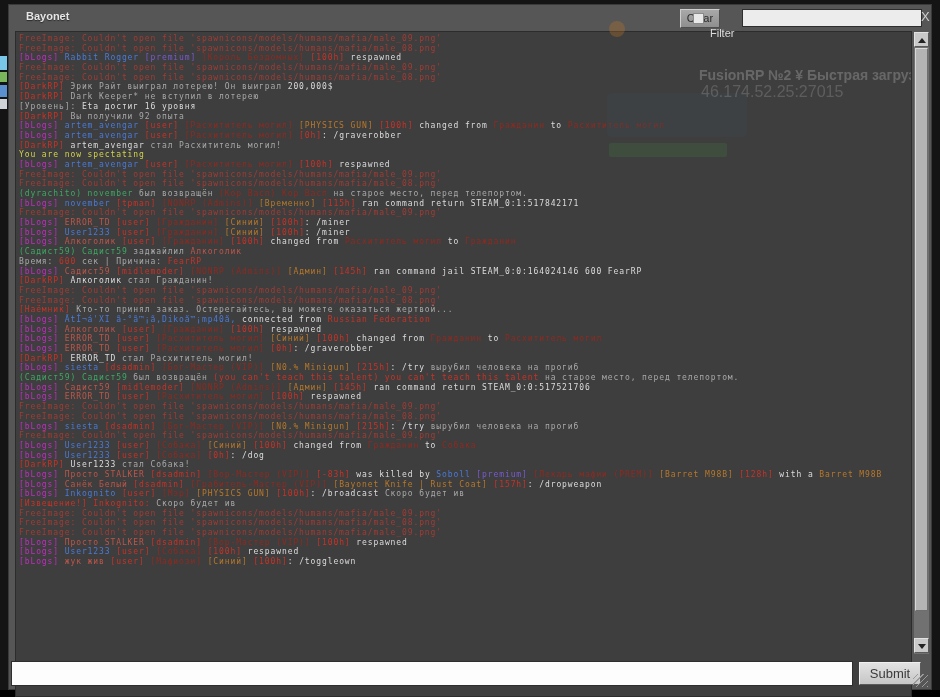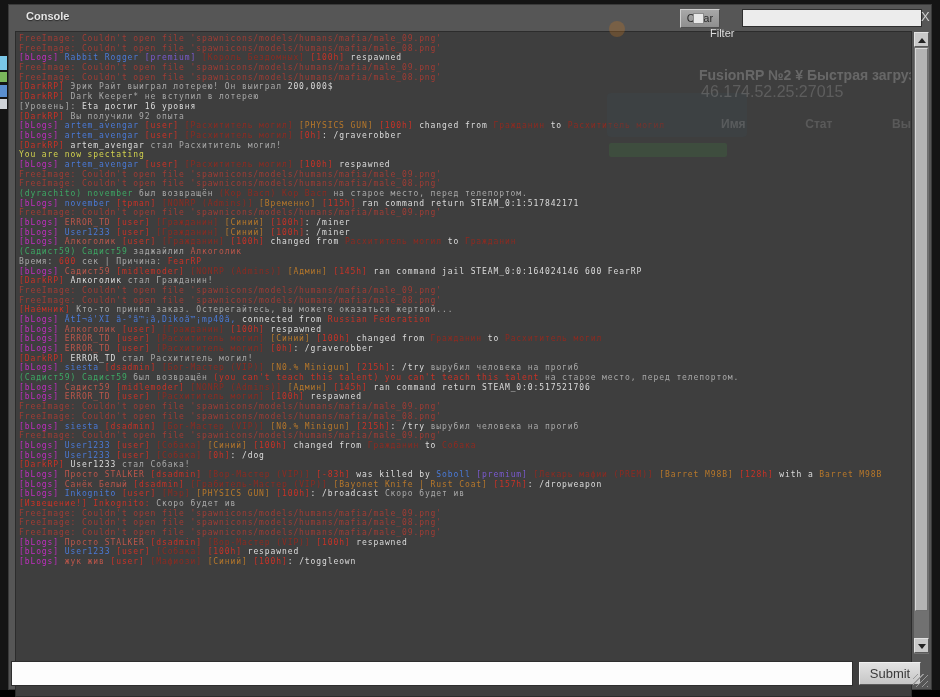--- a/index.html
+++ b/index.html
@@ -75,27 +75,22 @@
   <div class="edge-block" style="top:85px;height:12px;background:#5a8fd0;"></div>
   <div class="edge-block" style="top:99px;height:10px;background:#cfd3d8;"></div>
 
   <div id="window">
 
     <div id="ov-dot"></div>
     <div id="ov-panel" class="bg-overlay"></div>
     <div id="ov-green" class="bg-overlay"></div>
     <div id="ov-server" class="bg-overlay">FusionRP №2 ¥ Быстрая загрузка</div>
     <div id="ov-ip" class="bg-overlay">46.174.52.25:27015</div>
-    <div id="ov-cols" class="bg-overlay">
-      <span>Имя</span>
-      <span>Стат</span>
-      <span>Вы</span>
-    </div>
 
-    <div id="title">Console</div>
+    <div id="title">Bayonet</div>
     <div id="clear-btn">Clear</div>
     <div id="filter-box"></div>
     <div id="filter-label">Filter</div>
     <input id="filter-input" type="text" value="" style="">
     <div id="close-x">X</div>
 
     <div id="log">
       <div id="log-lines"><div class="line"><span class="c-e">FreeImage: Couldn't open file 'spawnicons/models/humans/mafia/male_09.png'</span></div><div class="line"><span class="c-e">FreeImage: Couldn't open file 'spawnicons/models/humans/mafia/male_08.png'</span></div><div class="line"><span class="c-m">[bLogs] </span><span class="c-b">Rabbit Rogger </span><span class="c-p">[premium] </span><span class="c-d">[Король Бездомных] </span><span class="c-r">[100h] </span><span class="c-w">respawned</span></div><div class="line"><span class="c-e">FreeImage: Couldn't open file 'spawnicons/models/humans/mafia/male_09.png'</span></div><div class="line"><span class="c-e">FreeImage: Couldn't open file 'spawnicons/models/humans/mafia/male_08.png'</span></div><div class="line"><span class="c-r">[DarkRP] </span><span class="c-g">Эрик Райт выиграл лотерею! Он выиграл </span><span class="c-w">200,000$</span></div><div class="line"><span class="c-r">[DarkRP] </span><span class="c-g">Dark Keeper* не вступил в лотерею</span></div><div class="line"><span class="c-g">[Уровень]: </span><span class="c-w">Eta достиг 16 уровня</span></div><div class="line"><span class="c-r">[DarkRP] </span><span class="c-g">Вы получили 92 опыта</span></div><div class="line"><span class="c-m">[bLogs] </span><span class="c-b">artem_avengar </span><span class="c-r">[user] </span><span class="c-d">[Расхититель могил] </span><span class="c-o">[PHYSICS GUN] </span><span class="c-r">[100h] </span><span class="c-w">changed from </span><span class="c-d">Гражданин </span><span class="c-w">to </span><span class="c-d">Расхититель могил</span></div><div class="line"><span class="c-m">[bLogs] </span><span class="c-b">artem_avengar </span><span class="c-r">[user] </span><span class="c-d">[Расхититель могил] </span><span class="c-r">[0h]</span><span class="c-w">: /graverobber</span></div><div class="line"><span class="c-r">[DarkRP] </span><span class="c-w">artem_avengar </span><span class="c-g">стал </span><span class="c-g">Расхититель могил!</span></div><div class="line"><span class="c-y">You are now spectating</span></div><div class="line"><span class="c-m">[bLogs] </span><span class="c-b">artem_avengar </span><span class="c-r">[user] </span><span class="c-d">[Расхититель могил] </span><span class="c-r">[100h] </span><span class="c-w">respawned</span></div><div class="line"><span class="c-e">FreeImage: Couldn't open file 'spawnicons/models/humans/mafia/male_09.png'</span></div><div class="line"><span class="c-e">FreeImage: Couldn't open file 'spawnicons/models/humans/mafia/male_08.png'</span></div><div class="line"><span class="c-n">(dyrachito) november </span><span class="c-g">был возвращён </span><span class="c-d">(Кор Васп) Кор Васп </span><span class="c-g">на старое место, перед телепортом.</span></div><div class="line"><span class="c-m">[bLogs] </span><span class="c-b">november </span><span class="c-r">[tpman] </span><span class="c-d">[NONRP (Admins)] </span><span class="c-o">[Временно] </span><span class="c-r">[115h] </span><span class="c-w">ran command return STEAM_0:1:517842171</span></div><div class="line"><span class="c-e">FreeImage: Couldn't open file 'spawnicons/models/humans/mafia/male_09.png'</span></div><div class="line"><span class="c-m">[bLogs] </span><span class="c-sr">ERROR_TD </span><span class="c-r">[user] </span><span class="c-d">[Гражданин] </span><span class="c-o">[Синий] </span><span class="c-r">[100h]</span><span class="c-w">: /miner</span></div><div class="line"><span class="c-m">[bLogs] </span><span class="c-b">User1233 </span><span class="c-r">[user] </span><span class="c-d">[Гражданин] </span><span class="c-o">[Синий] </span><span class="c-r">[100h]</span><span class="c-w">: /miner</span></div><div class="line"><span class="c-m">[bLogs] </span><span class="c-sr">Алкоголик </span><span class="c-r">[user] </span><span class="c-d">[Гражданин] </span><span class="c-r">[100h] </span><span class="c-w">changed from </span><span class="c-d">Расхититель могил </span><span class="c-w">to </span><span class="c-d">Гражданин</span></div><div class="line"><span class="c-n">(Садист59) Садист59 </span><span class="c-g">заджайлил </span><span class="c-sr">Алкоголик</span></div><div class="line"><span class="c-g">Время: </span><span class="c-r">600 </span><span class="c-g">сек | Причина: </span><span class="c-r">FearRP</span></div><div class="line"><span class="c-m">[bLogs] </span><span class="c-sr">Садист59 </span><span class="c-r">[midlemoder] </span><span class="c-d">[NONRP (Admins)] </span><span class="c-o">[Админ] </span><span class="c-r">[145h] </span><span class="c-w">ran command jail STEAM_0:0:164024146 600 FearRP</span></div><div class="line"><span class="c-r">[DarkRP] </span><span class="c-w">Алкоголик </span><span class="c-g">стал </span><span class="c-g">Гражданин!</span></div><div class="line"><span class="c-e">FreeImage: Couldn't open file 'spawnicons/models/humans/mafia/male_09.png'</span></div><div class="line"><span class="c-e">FreeImage: Couldn't open file 'spawnicons/models/humans/mafia/male_08.png'</span></div><div class="line"><span class="c-r">[Наёмник] </span><span class="c-g">Кто-то принял заказ. Остерегайтесь, вы можете оказаться жертвой...</span></div><div class="line"><span class="c-m">[bLogs] </span><span class="c-b">ÃtÍ¬á'XI ã-°ã™¡ã‚Dikoã™¡mp40ã‚ </span><span class="c-w">connected from </span><span class="c-r">Russian Federation</span></div><div class="line"><span class="c-m">[bLogs] </span><span class="c-sr">Алкоголик </span><span class="c-r">[user] </span><span class="c-d">[Гражданин] </span><span class="c-r">[100h] </span><span class="c-w">respawned</span></div><div class="line"><span class="c-m">[bLogs] </span><span class="c-sr">ERROR_TD </span><span class="c-r">[user] </span><span class="c-d">[Расхититель могил] </span><span class="c-o">[Синий] </span><span class="c-r">[100h] </span><span class="c-w">changed from </span><span class="c-d">Гражданин </span><span class="c-w">to </span><span class="c-d">Расхититель могил</span></div><div class="line"><span class="c-m">[bLogs] </span><span class="c-sr">ERROR_TD </span><span class="c-r">[user] </span><span class="c-d">[Расхититель могил] </span><span class="c-r">[0h]</span><span class="c-w">: /graverobber</span></div><div class="line"><span class="c-r">[DarkRP] </span><span class="c-w">ERROR_TD </span><span class="c-g">стал </span><span class="c-g">Расхититель могил!</span></div><div class="line"><span class="c-m">[bLogs] </span><span class="c-b">siesta </span><span class="c-r">[dsadmin] </span><span class="c-d">[Бог-Мастер (VIP)] </span><span class="c-o">[N0.% Minigun] </span><span class="c-r">[215h]</span><span class="c-w">: /try </span><span class="c-g">вырубил человека на прогиб</span></div><div class="line"><span class="c-n">(Садист59) Садист59 </span><span class="c-g">был возвращён </span><span class="c-r">(you can't teach this talent) you can't teach this talent </span><span class="c-g">на старое место, перед телепортом.</span></div><div class="line"><span class="c-m">[bLogs] </span><span class="c-sr">Садист59 </span><span class="c-r">[midlemoder] </span><span class="c-d">[NONRP (Admins)] </span><span class="c-o">[Админ] </span><span class="c-r">[145h] </span><span class="c-w">ran command return STEAM_0:0:517521706</span></div><div class="line"><span class="c-m">[bLogs] </span><span class="c-sr">ERROR_TD </span><span class="c-r">[user] </span><span class="c-d">[Расхититель могил] </span><span class="c-r">[100h] </span><span class="c-w">respawned</span></div><div class="line"><span class="c-e">FreeImage: Couldn't open file 'spawnicons/models/humans/mafia/male_09.png'</span></div><div class="line"><span class="c-e">FreeImage: Couldn't open file 'spawnicons/models/humans/mafia/male_08.png'</span></div><div class="line"><span class="c-m">[bLogs] </span><span class="c-b">siesta </span><span class="c-r">[dsadmin] </span><span class="c-d">[Бог-Мастер (VIP)] </span><span class="c-o">[N0.% Minigun] </span><span class="c-r">[215h]</span><span class="c-w">: /try </span><span class="c-g">вырубил человека на прогиб</span></div><div class="line"><span class="c-e">FreeImage: Couldn't open file 'spawnicons/models/humans/mafia/male_09.png'</span></div><div class="line"><span class="c-m">[bLogs] </span><span class="c-b">User1233 </span><span class="c-r">[user] </span><span class="c-d">[Собака] </span><span class="c-o">[Синий] </span><span class="c-r">[100h] </span><span class="c-w">changed from </span><span class="c-d">Гражданин </span><span class="c-w">to </span><span class="c-d">Собака</span></div><div class="line"><span class="c-m">[bLogs] </span><span class="c-b">User1233 </span><span class="c-r">[user] </span><span class="c-d">[Собака] </span><span class="c-r">[0h]</span><span class="c-w">: /dog</span></div><div class="line"><span class="c-r">[DarkRP] </span><span class="c-w">User1233 </span><span class="c-g">стал </span><span class="c-g">Собака!</span></div><div class="line"><span class="c-m">[bLogs] </span><span class="c-sr">Просто STALKER </span><span class="c-r">[dsadmin] </span><span class="c-d">[Вор-Мастер (VIP)] </span><span class="c-r">[-83h] </span><span class="c-w">was killed by </span><span class="c-b">Soboll </span><span class="c-p">[premium] </span><span class="c-d">[Лекарь мафии (PREM)] </span><span class="c-o">[Barret M98B] </span><span class="c-r">[128h] </span><span class="c-w">with a </span><span class="c-o">Barret M98B</span></div><div class="line"><span class="c-m">[bLogs] </span><span class="c-sr">Санёк Белый </span><span class="c-r">[dsadmin] </span><span class="c-d">[Грабитель-Мастер (VIP)] </span><span class="c-o">[Bayonet Knife | Rust Coat] </span><span class="c-r">[157h]</span><span class="c-w">: /dropweapon</span></div><div class="line"><span class="c-m">[bLogs] </span><span class="c-b">Inkognito </span><span class="c-r">[user] </span><span class="c-d">[Мэр] </span><span class="c-o">[PHYSICS GUN] </span><span class="c-r">[100h]</span><span class="c-w">: /broadcast </span><span class="c-g">Скоро будет ив</span></div><div class="line"><span class="c-r">[Извещение!] </span><span class="c-r">Inkognito: </span><span class="c-g">Скоро будет ив</span></div><div class="line"><span class="c-e">FreeImage: Couldn't open file 'spawnicons/models/humans/mafia/male_09.png'</span></div><div class="line"><span class="c-e">FreeImage: Couldn't open file 'spawnicons/models/humans/mafia/male_08.png'</span></div><div class="line"><span class="c-e">FreeImage: Couldn't open file 'spawnicons/models/humans/mafia/male_09.png'</span></div><div class="line"><span class="c-m">[bLogs] </span><span class="c-sr">Просто STALKER </span><span class="c-r">[dsadmin] </span><span class="c-d">[Вор-Мастер (VIP)] </span><span class="c-r">[100h] </span><span class="c-w">respawned</span></div><div class="line"><span class="c-m">[bLogs] </span><span class="c-b">User1233 </span><span class="c-r">[user] </span><span class="c-d">[Собака] </span><span class="c-r">[100h] </span><span class="c-w">respawned</span></div><div class="line"><span class="c-m">[bLogs] </span><span class="c-sr">жук жив </span><span class="c-r">[user] </span><span class="c-d">[Мафиози] </span><span class="c-o">[Синий] </span><span class="c-r">[100h]</span><span class="c-w">: /toggleown</span></div></div>
     </div>
 

